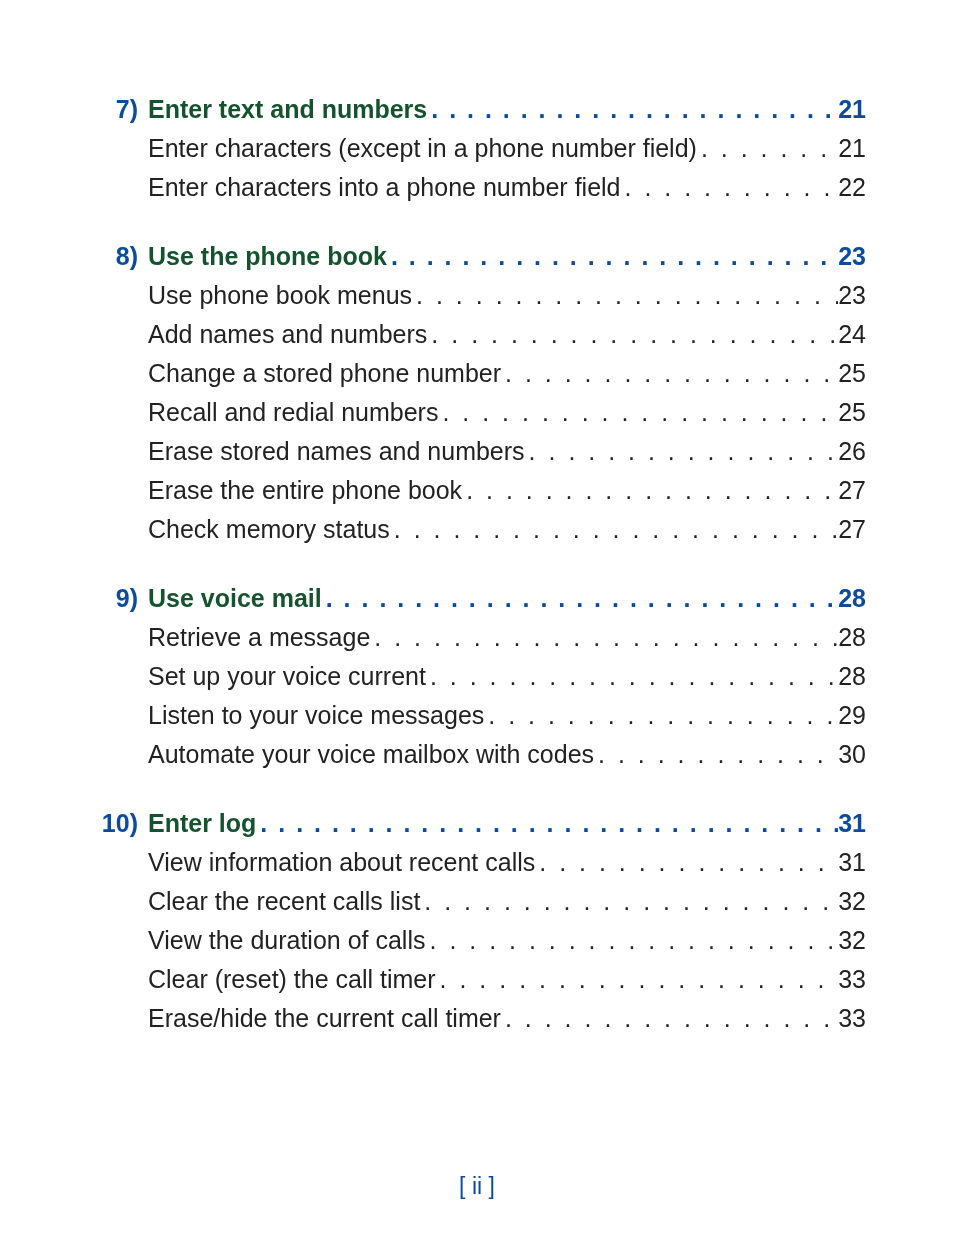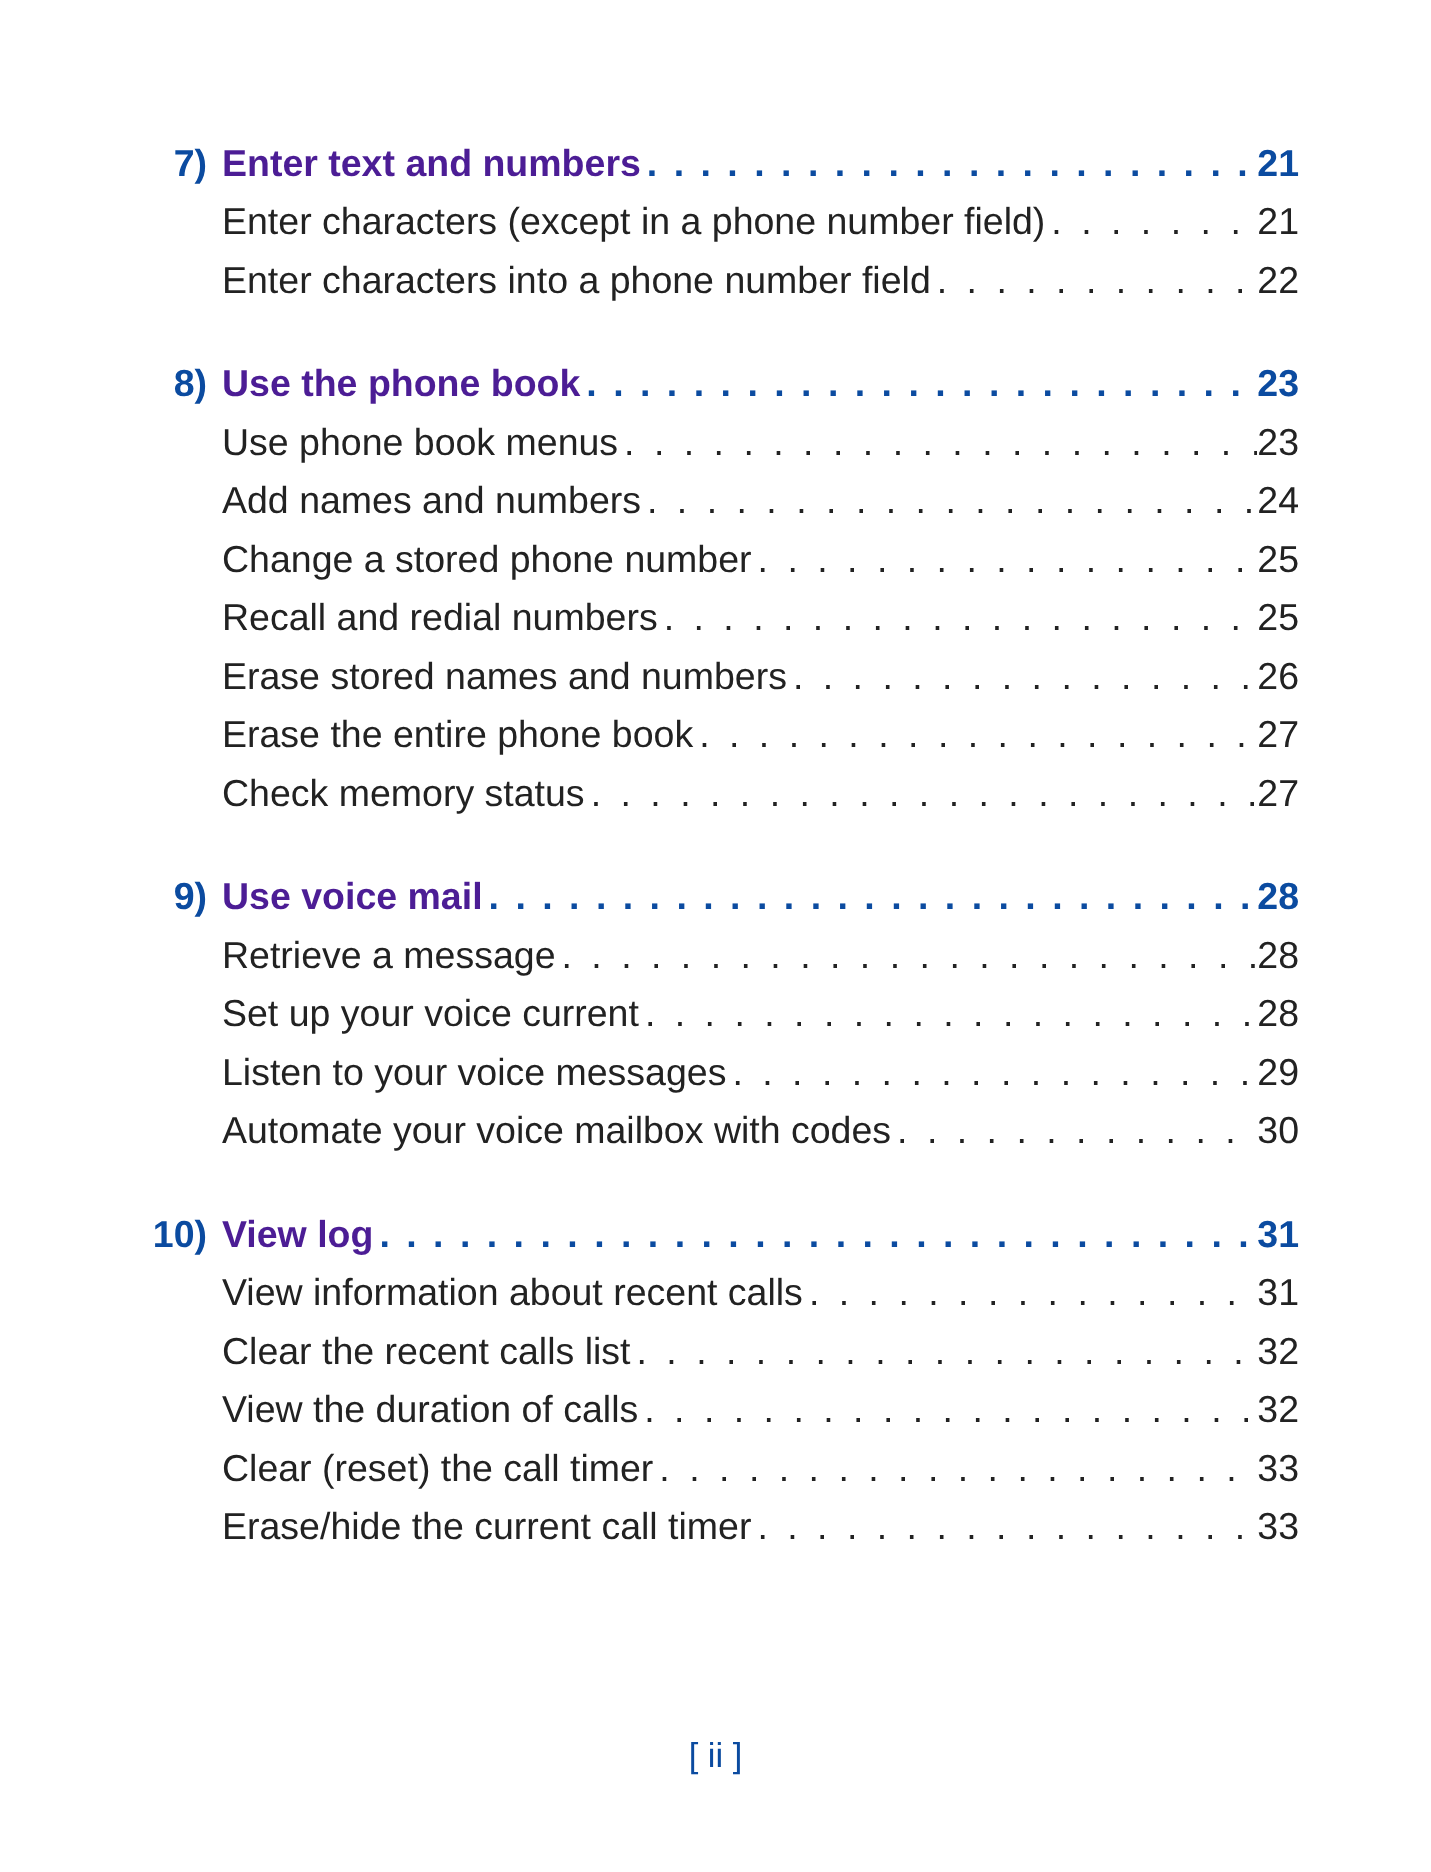--- a/index.html
+++ b/index.html
@@ -34,38 +34,38 @@
     font-weight: 700;
     color: #0b4ba0;
     white-space: nowrap;
   }
   .num-col.empty { visibility: hidden; }
   .title {
     flex: 0 0 auto;
   }
   .heading .title {
     font-weight: 700;
-    color: #4c1d95;
+    color: #14532d;
   }
   .leader {
     flex: 1 1 auto;
     overflow: hidden;
     white-space: nowrap;
     letter-spacing: 3px;
     padding: 0 4px;
     color: inherit;
   }
   .heading .leader { color: #0b4ba0; font-weight: 700; letter-spacing: 2px; }
   .pg {
     flex: 0 0 auto;
   }
   .heading .pg { font-weight: 700; color: #0b4ba0; }
   .footer {
     position: absolute;
-    bottom: 64px;
+    bottom: 48px;
     left: 0; right: 0;
     text-align: center;
     color: #0b4ba0;
     font-size: 23px;
     font-family: "Lucida Sans", "Lucida Sans Unicode", Verdana, sans-serif;
   }
 </style>
 </head>
 <body>
 
@@ -169,21 +169,21 @@
         <div class="row">
           <span class="num-col empty">0)</span>
           <span class="title">Automate your voice mailbox with codes</span>
           <span class="leader"> .  .  .  .  .  .  .  .  .  .  .  .  .  .  .  .  .  .  .  .  .  .  .  .  .  .  .  .  .  .  .  .  .  .  .  .  .  .  .  .  .  .  .  .  .  .  .  .  .  .  .  .  .  .  .  .  .  .  .  .  .  .  .  .  .  .  .  .  .  .  .  .  .  .  .  .  .  .  .  . </span>
           <span class="pg">30</span>
         </div>
       </div>
       <div class="section">
         <div class="row heading">
           <span class="num-col">10)</span>
-          <span class="title">View log</span>
+          <span class="title">Enter log</span>
           <span class="leader"> .  .  .  .  .  .  .  .  .  .  .  .  .  .  .  .  .  .  .  .  .  .  .  .  .  .  .  .  .  .  .  .  .  .  .  .  .  .  .  .  .  .  .  .  .  .  .  .  .  .  .  .  .  .  .  .  .  .  .  .  .  .  .  .  .  .  .  .  .  .  .  .  .  .  .  .  .  .  .  . </span>
           <span class="pg">31</span>
         </div>
         <div class="row">
           <span class="num-col empty">0)</span>
           <span class="title">View information about recent calls</span>
           <span class="leader"> .  .  .  .  .  .  .  .  .  .  .  .  .  .  .  .  .  .  .  .  .  .  .  .  .  .  .  .  .  .  .  .  .  .  .  .  .  .  .  .  .  .  .  .  .  .  .  .  .  .  .  .  .  .  .  .  .  .  .  .  .  .  .  .  .  .  .  .  .  .  .  .  .  .  .  .  .  .  .  . </span>
           <span class="pg">31</span>
         </div>
         <div class="row">

